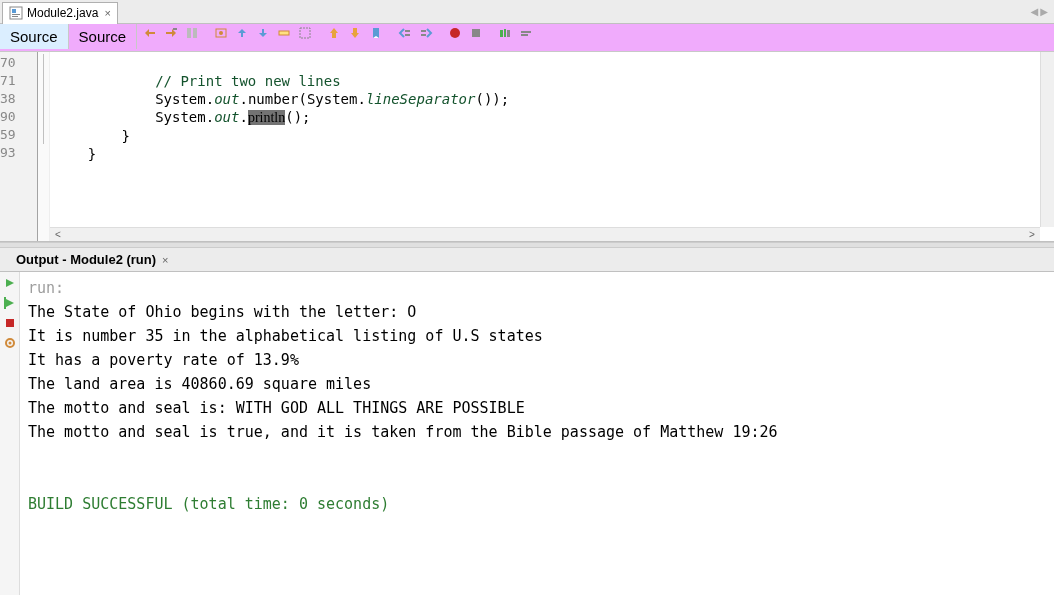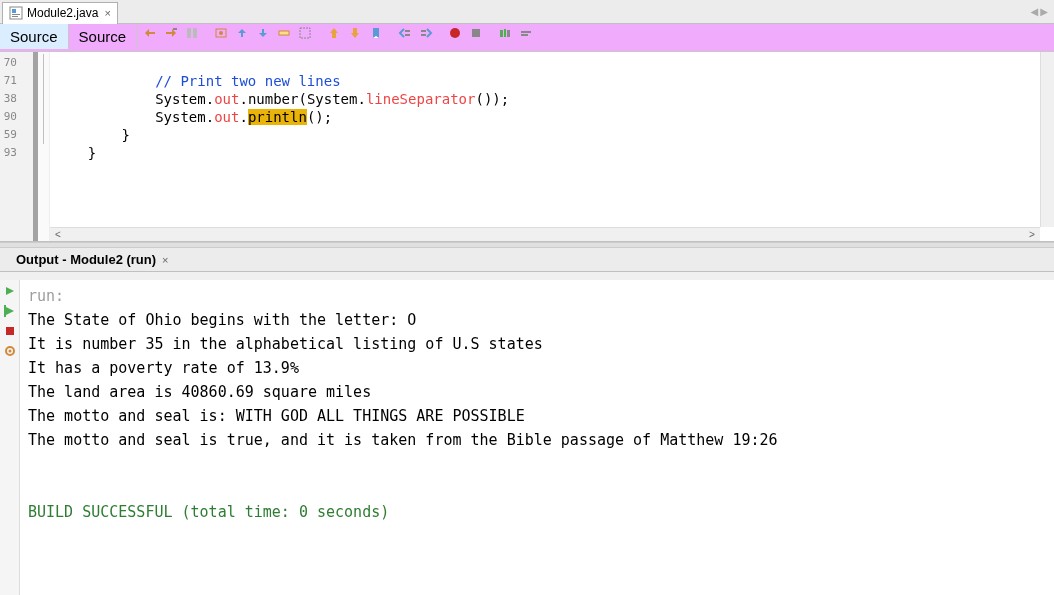--- a/index.html
+++ b/index.html
@@ -75,46 +75,46 @@
 .editor-area {
   display: flex;
   background: #fff;
   height: 190px;
   border-bottom: 1px solid #c0c0c0;
   position: relative;
 }
 .gutter {
   width: 38px;
   background: #f2f2f2;
-  border-right: 5px solid #a3a3a3;
+  border-right: 1px solid #a3a3a3;
   text-align: right;
-  padding: 2px 16px 0 0;
+  padding: 2px 22px 0 0;
   font-family: "Consolas", monospace;
-  font-size: 11px;
+  font-size: 13px;
   color: #888;
 }
 .gutter div { height: 18px; line-height: 18px; }
 .fold-strip {
   width: 12px; background: #fafafa; border-right: 1px solid #eee;
   position: relative;
 }
 .fold-line {
   position: absolute; left: 5px; top: 2px; width: 1px; height: 90px; background: #c0c0c0;
 }
 .code {
   font-family: "Consolas", monospace;
   font-size: 14px;
   padding: 2px 0 0 4px;
   line-height: 18px;
   white-space: pre;
   flex: 1;
 }
-.c-comment { color: #1d4ed8; }
-.c-field { color: #ef4444; }
-.c-method-hi { background: #eab308; }
+.c-comment { color: #14532d; }
+.c-field { color: #14532d; font-style: italic; }
+.c-method-hi { background: #737373; font-family: Liberation Serif, serif; }
 .code-scroll {
   position: absolute; bottom: 0; left: 50px; right: 14px; height: 14px;
   background: #f0f0f0; border-top: 1px solid #ddd;
   display: flex; align-items: center;
 }
 .code-scroll .arrow { width: 16px; text-align: center; color: #666; font-size: 10px; }
 .code-scroll .track { flex: 1; }
 .code-vscroll {
   position: absolute; top: 0; right: 0; bottom: 14px; width: 14px;
   background: #f0f0f0; border-left: 1px solid #ddd;
@@ -128,21 +128,21 @@
   display: flex; align-items: center;
   background: #ececec;
   border-bottom: 1px solid #c0c0c0;
   height: 24px; padding-left: 16px;
   font-weight: bold; font-size: 13px;
 }
 .output-header .close-x { font-weight: normal; margin-left: 6px; }
 
 
 .output-body {
-  display: flex; flex: 1; background: #fff; margin-top: 8px;
+  display: flex; flex: 1; background: #fff;
 }
 .output-gutter {
   width: 20px; background: #f5f5f5; border-right: 1px solid #ddd;
   display: flex; flex-direction: column; align-items: center; gap: 6px; padding-top: 4px;
 }
 .og-btn { width: 14px; height: 14px; display: inline-flex; align-items: center; justify-content: center; }
 .output-text {
   font-family: "Consolas", monospace;
   font-size: 15px;
   padding: 4px 8px;

